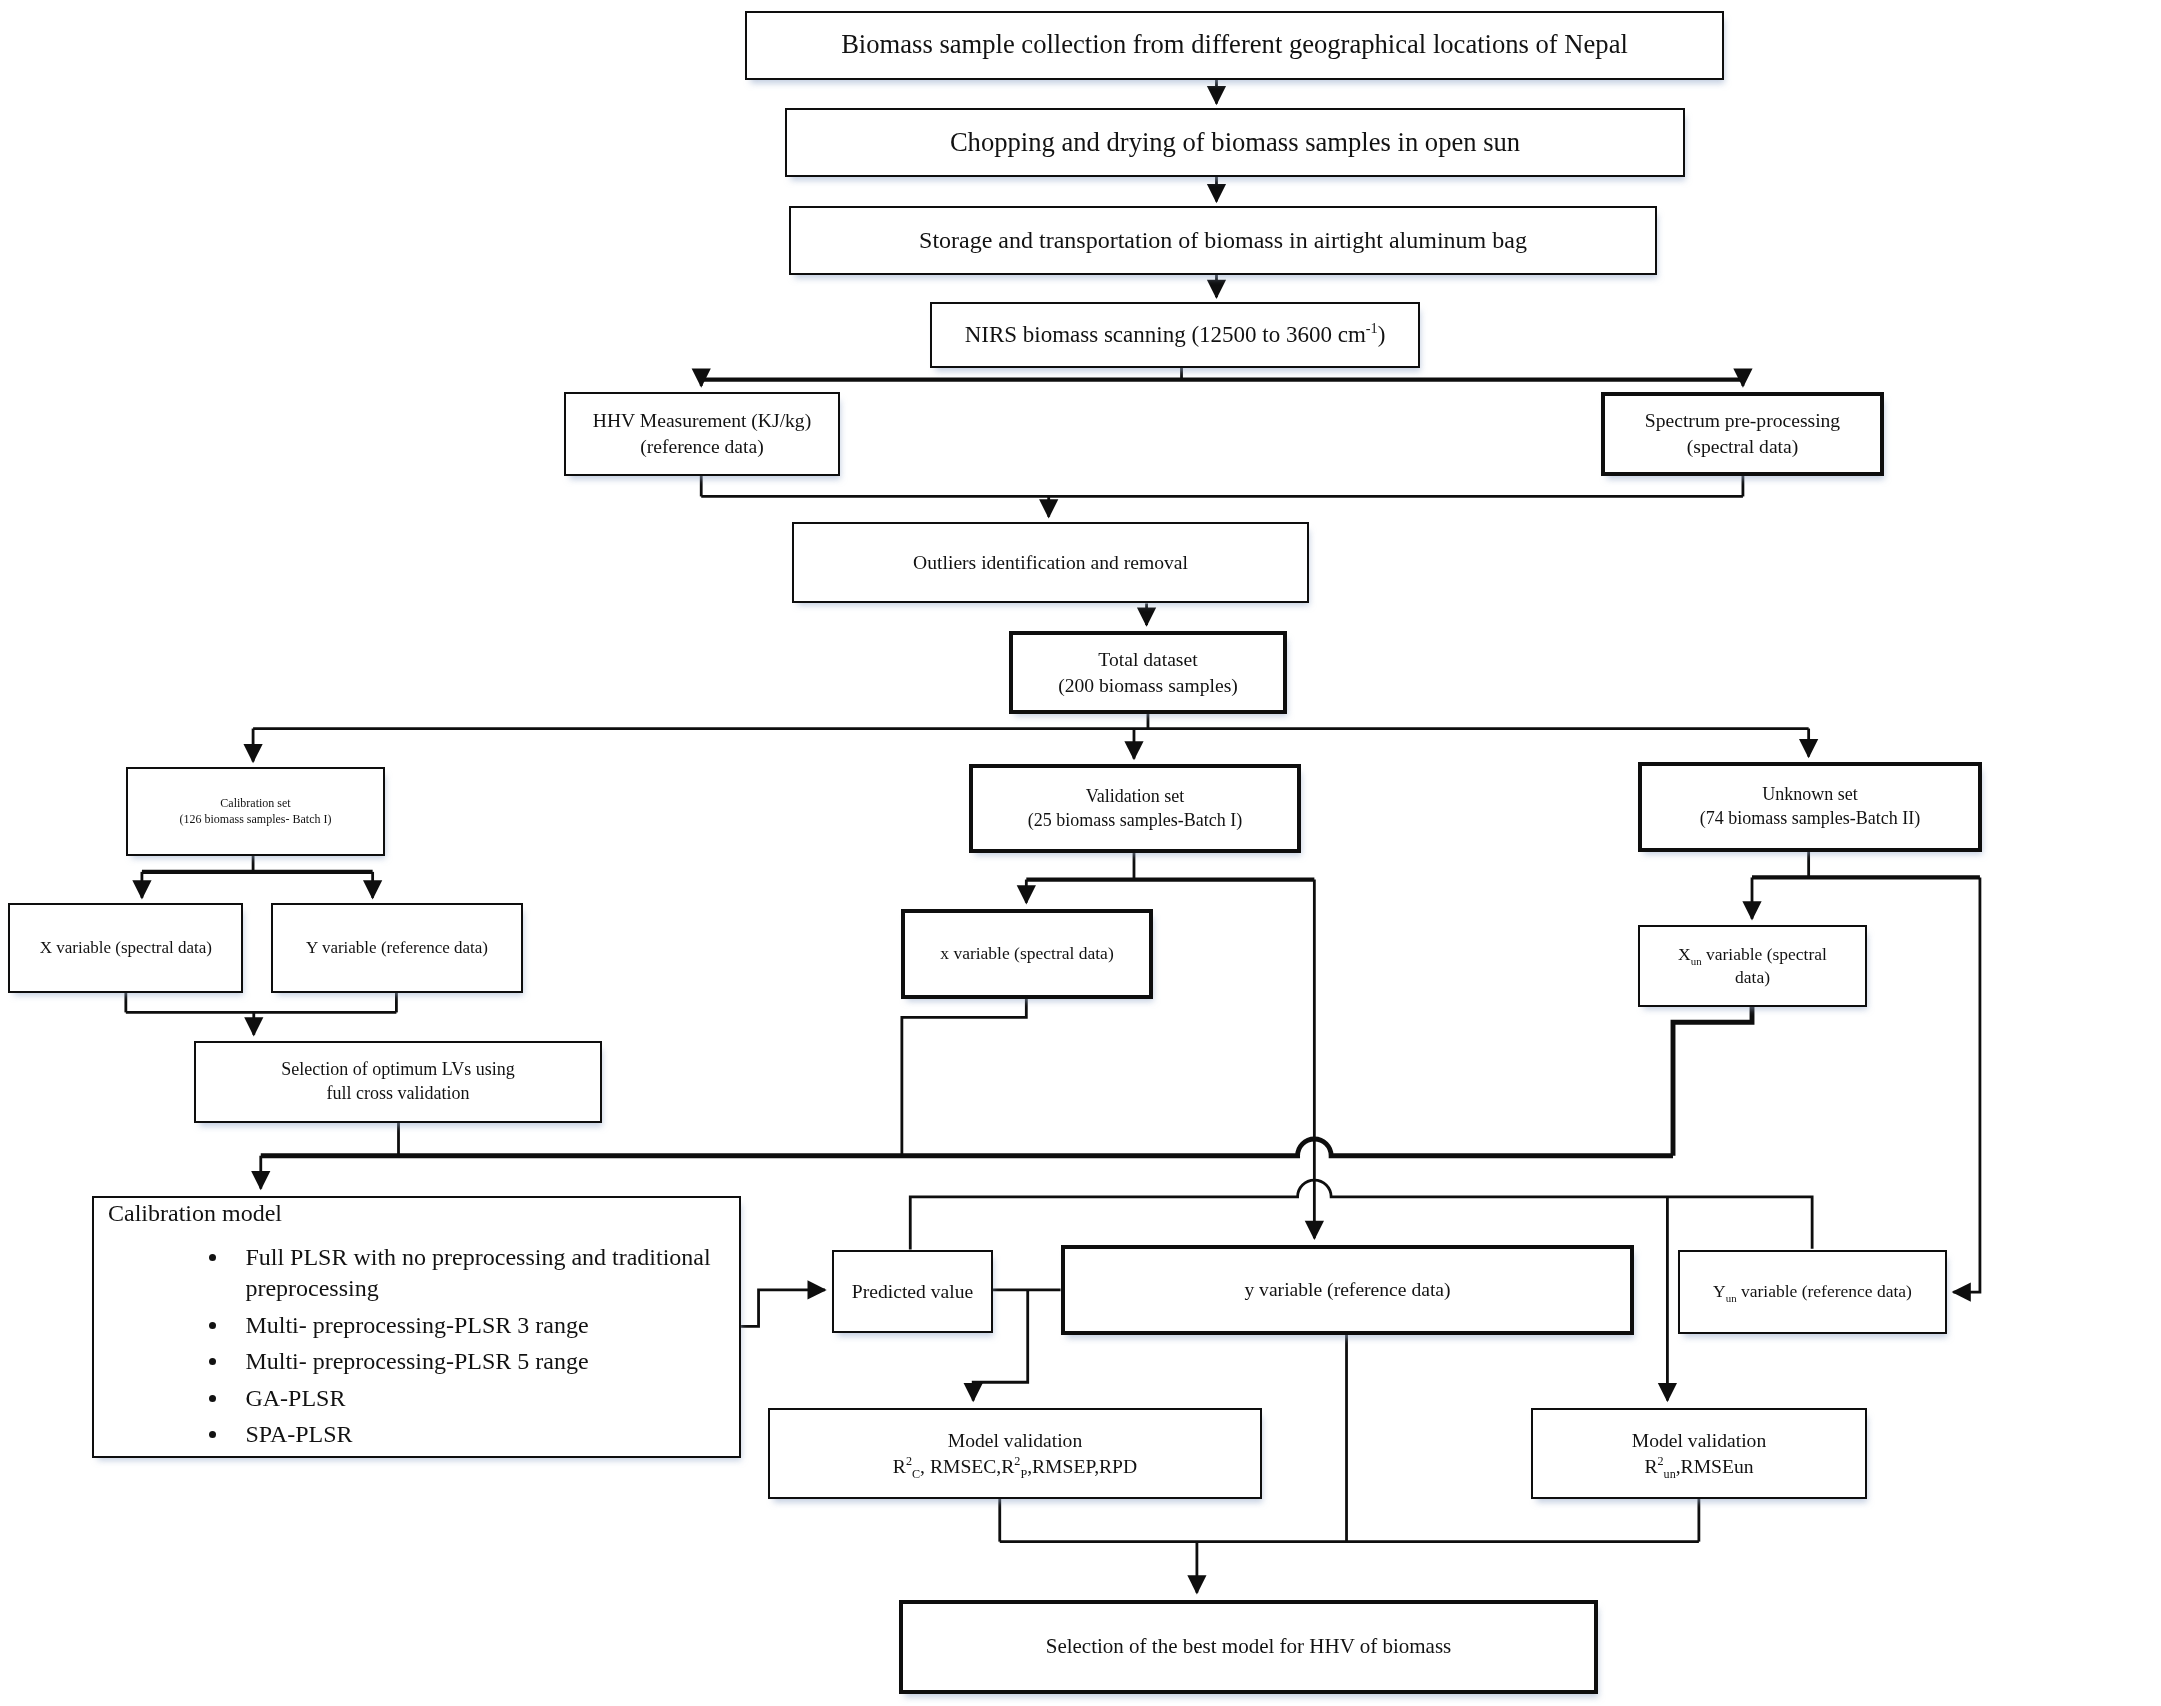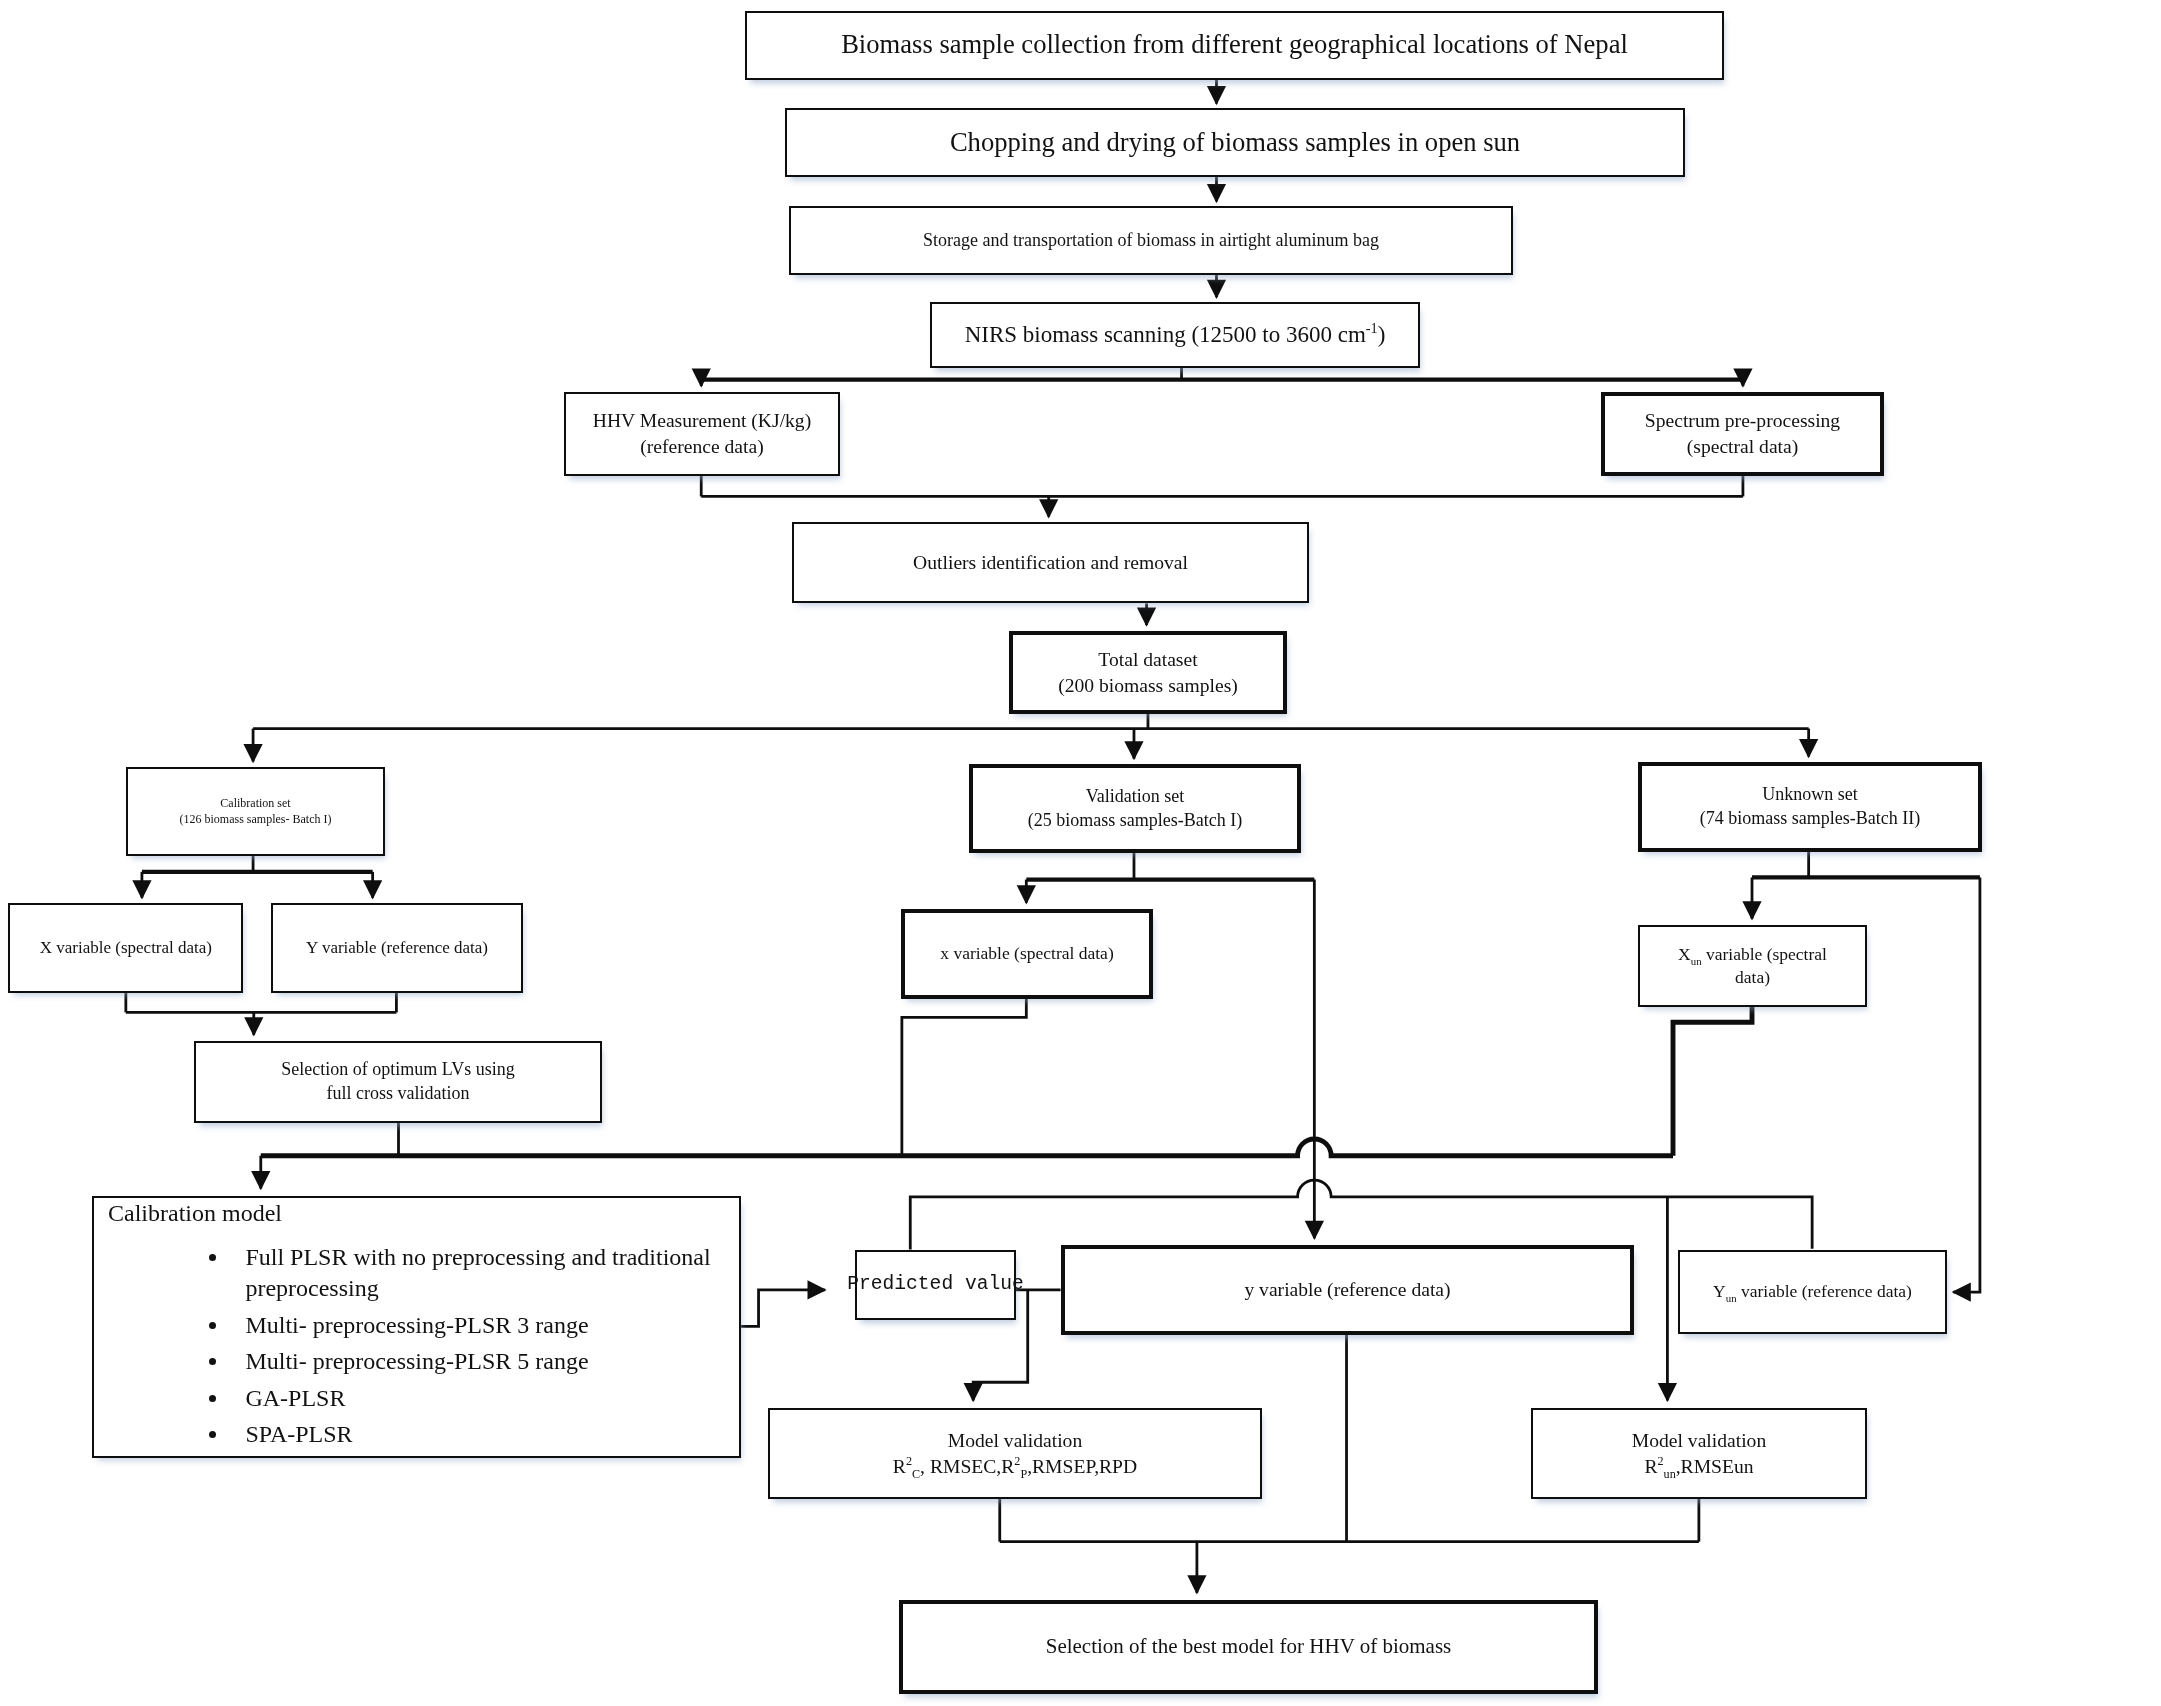--- a/index.html
+++ b/index.html
@@ -115,21 +115,21 @@
   </svg>
 
   <div class="box" style="left:745px;top:10.5px;width:979px;height:69px;font-size:26.6px;">
     <span class="line">Biomass sample collection from different geographical locations of Nepal</span>
   </div>
 
   <div class="box" style="left:785px;top:108px;width:900px;height:69px;font-size:26.6px;">
     <span class="line">Chopping and drying of biomass samples in open sun</span>
   </div>
 
-  <div class="box" style="left:789px;top:206px;width:724px;height:69px;font-size:18px;justify-content:center;">
+  <div class="box" style="left:789px;top:206px;width:868px;height:69px;font-size:24px;justify-content:center;">
     <span class="line">Storage and transportation of biomass in airtight aluminum bag</span>
   </div>
 
   <div class="box" style="left:930px;top:302px;width:490px;height:66px;font-size:23px;">
     <span class="line"><span>NIRS biomass scanning (12500 to 3600 cm</span><sup>-1</sup><span>)</span></span>
   </div>
 
   <div class="box" style="left:564px;top:392px;width:276px;height:84px;font-size:19.6px;">
     <span class="line">HHV Measurement (KJ/kg)</span>
     <span class="line">(reference data)</span>
@@ -190,21 +190,21 @@
     <span>Calibration model</span>
     <ul>
       <li> Full PLSR with no preprocessing and traditional preprocessing</li>
       <li>Multi- preprocessing-PLSR 3 range</li>
       <li>Multi- preprocessing-PLSR 5 range</li>
       <li>GA-PLSR</li>
       <li>SPA-PLSR</li>
     </ul>
   </div>
 
-  <div class="box" style="left:855px;top:1250px;width:161px;height:70px;font-size:19.6px;font-family:Liberation Mono, monospace;">
+  <div class="box" style="left:832px;top:1250px;width:161px;height:83px;font-size:19.6px;">
     <span class="line">Predicted value</span>
   </div>
 
   <div class="box heavy" style="left:1061px;top:1245px;width:573px;height:90px;font-size:19.6px;">
     <span class="line">y variable (reference data)</span>
   </div>
 
   <div class="box" style="left:1678px;top:1250px;width:269px;height:84px;font-size:17.5px;">
     <span class="line"><span>Y</span><sub>un</sub><span> variable (reference data)</span></span>
   </div>

